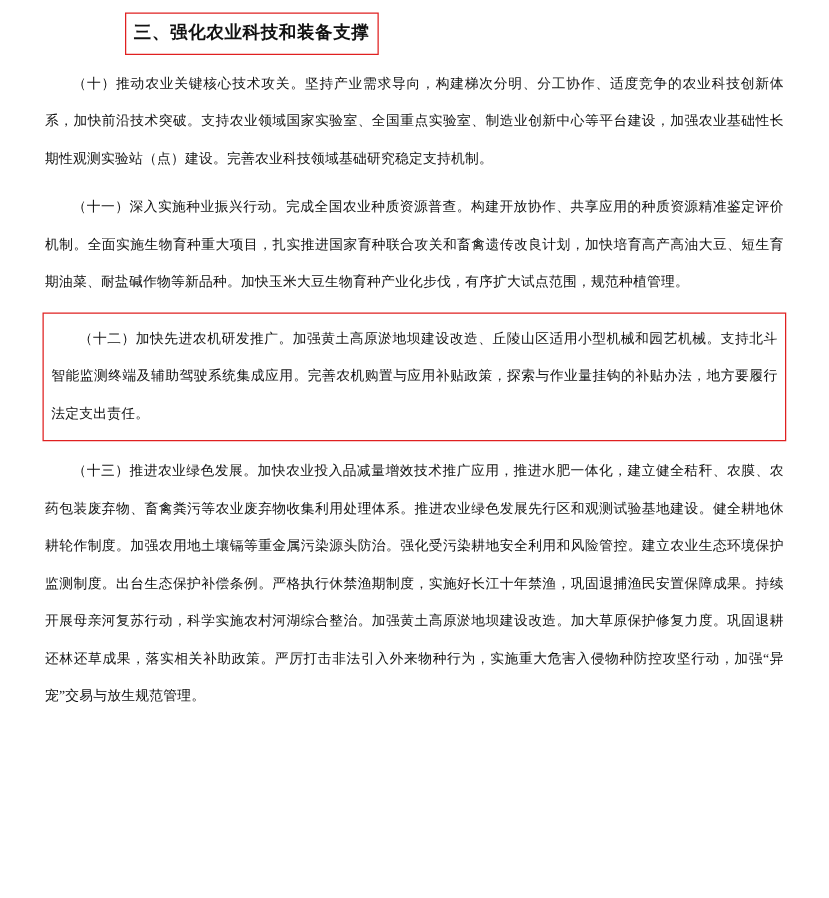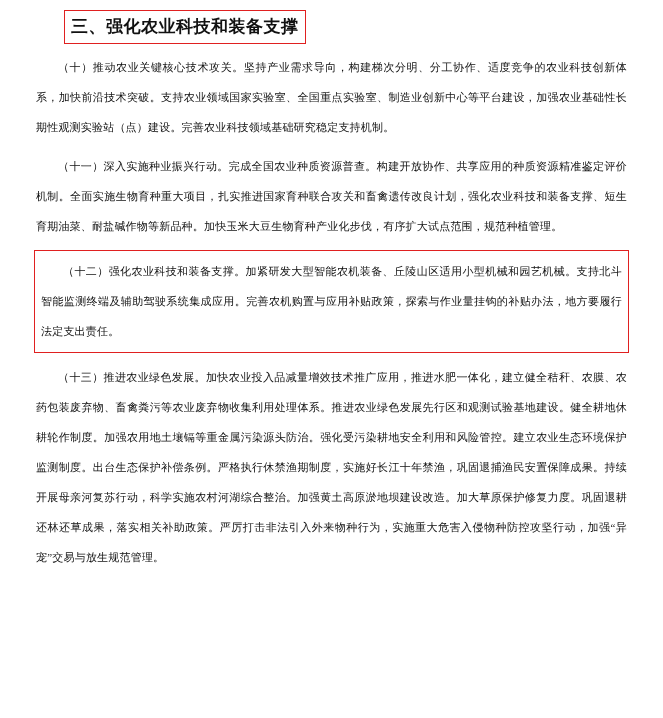--- a/index.html
+++ b/index.html
@@ -22,27 +22,27 @@
     padding: 0 36px 0 36px;
   }
   
   .section-heading-wrap {
     position: relative;
     margin: 0;
     padding-top: 10px;
   }
   .section-heading {
     display: inline-block;
-    font-size: 17px;
+    font-size: 14px;
     font-weight: bold;
     line-height: 26px;
     letter-spacing: 0.5px;
     padding: 3px 6px 3px 6px;
     border: 1.6px solid #e02020;
-    margin-left: 28px;
+    margin-left: 64px;
     color: #111111;
     background: #ffffff;
   }
   
   p.para {
     margin: 0;
     font-size: 11px;
     line-height: 30px;
     text-align: justify;
     text-justify: inter-ideograph;
@@ -73,25 +73,25 @@
   <div class="section-heading-wrap">
     <div class="section-heading">三、强化农业科技和装备支撑</div>
   </div>
 
   <div class="spacer-sm"></div>
 
   <p class="para">（十）推动农业关键核心技术攻关。坚持产业需求导向，构建梯次分明、分工协作、适度竞争的农业科技创新体系，加快前沿技术突破。支持农业领域国家实验室、全国重点实验室、制造业创新中心等平台建设，加强农业基础性长期性观测实验站（点）建设。完善农业科技领域基础研究稳定支持机制。</p>
 
   <div class="para-gap"></div>
 
-  <p class="para">（十一）深入实施种业振兴行动。完成全国农业种质资源普查。构建开放协作、共享应用的种质资源精准鉴定评价机制。全面实施生物育种重大项目，扎实推进国家育种联合攻关和畜禽遗传改良计划，强化农业科技和装备支撑、短生育期油菜、耐盐碱作物等新品种。加快玉米大豆生物育种产业化步伐，有序扩大试点范围，规范种植管理。</p>
+  <p class="para">（十一）深入实施种业振兴行动。完成全国农业种质资源普查。构建开放协作、共享应用的种质资源精准鉴定评价机制。全面实施生物育种重大项目，扎实推进国家育种联合攻关和畜禽遗传改良计划，加快培育高产高油大豆、短生育期油菜、耐盐碱作物等新品种。加快玉米大豆生物育种产业化步伐，有序扩大试点范围，规范种植管理。</p>
 
   <div class="para-gap"></div>
 
   <div class="boxed-para">
-    <p class="para">（十二）强化农业科技和装备支撑。加紧研发大型智能农机装备、丘陵山区适用小型机械和园艺机械。支持北斗智能监测终端及辅助驾驶系统集成应用。完善农机购置与应用补贴政策，探索与作业量挂钩的补贴办法，地方要履行法定支出责任。</p>
+    <p class="para">（十二）加快先进农机研发推广。加强黄土高原淤地坝建设改造、丘陵山区适用小型机械和园艺机械。支持北斗智能监测终端及辅助驾驶系统集成应用。完善农机购置与应用补贴政策，探索与作业量挂钩的补贴办法，地方要履行法定支出责任。</p>
   </div>
 
   <div class="para-gap"></div>
 
   <p class="para">（十三）推进农业绿色发展。加快农业投入品减量增效技术推广应用，推进水肥一体化，建立健全秸秆、农膜、农药包装废弃物、畜禽粪污等农业废弃物收集利用处理体系。推进农业绿色发展先行区和观测试验基地建设。健全耕地休耕轮作制度。加强农用地土壤镉等重金属污染源头防治。强化受污染耕地安全利用和风险管控。建立农业生态环境保护监测制度。出台生态保护补偿条例。严格执行休禁渔期制度，实施好长江十年禁渔，巩固退捕渔民安置保障成果。持续开展母亲河复苏行动，科学实施农村河湖综合整治。加强黄土高原淤地坝建设改造。加大草原保护修复力度。巩固退耕还林还草成果，落实相关补助政策。严厉打击非法引入外来物种行为，实施重大危害入侵物种防控攻坚行动，加强“异宠”交易与放生规范管理。</p>
 
 </div>
 
 </body></html>

